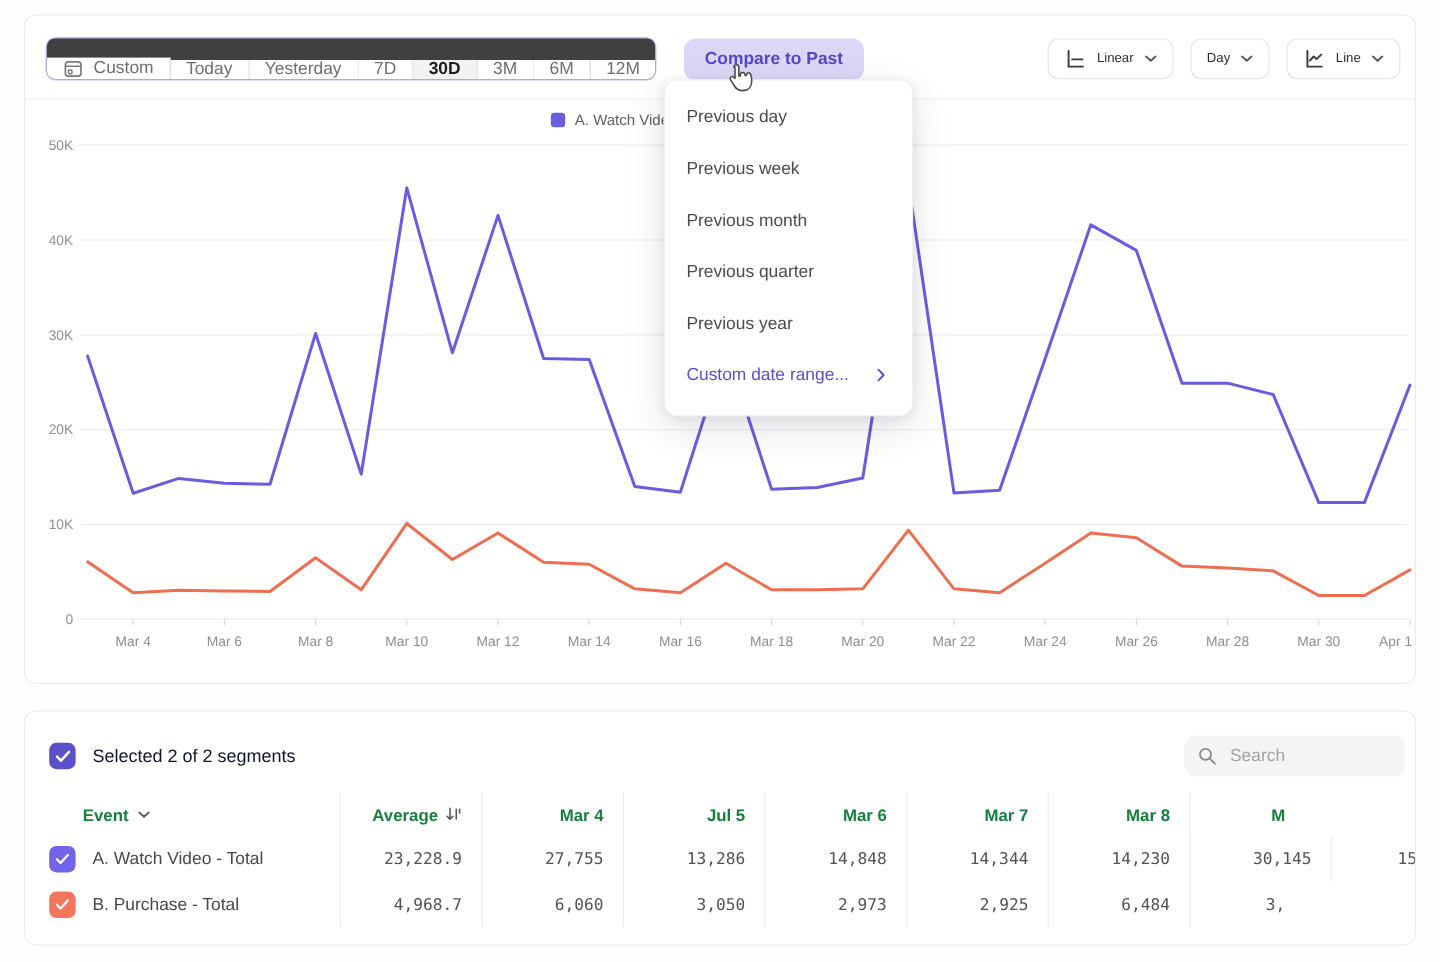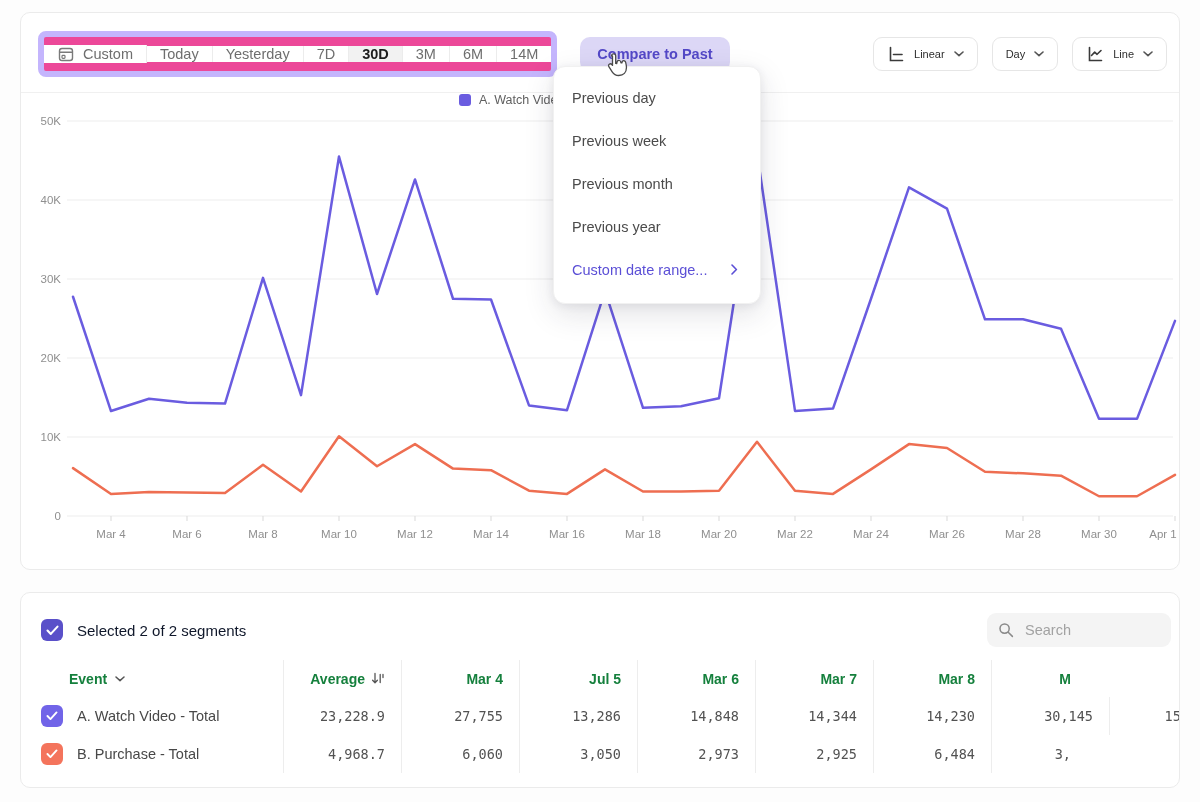--- a/index.html
+++ b/index.html
@@ -7,21 +7,21 @@
     width:1200px;height:802px;position:relative;overflow:hidden;
     background:#fdfdfd;font-family:"Liberation Sans",sans-serif;
     -webkit-font-smoothing:antialiased;
   }
   .card{position:absolute;background:#fff;border:1px solid #ebebeb;border-radius:10px;box-sizing:border-box;}
   .chart-card{left:20px;top:12px;width:1160px;height:558px;}
   .table-card{left:20px;top:592px;width:1160px;height:196px;overflow:hidden;}
 
   
   .toolbar{position:relative;z-index:2;display:flex;align-items:center;padding:18px 12px 15px 17px;}
-  .segmented{display:flex;align-items:center;height:34px;border:6px solid #c4b5fd;border-radius:8px;overflow:hidden;background:#ec4899;}
+  .segmented{display:flex;align-items:flex-end;height:34px;border:1px solid #c4b5fd;border-radius:8px;overflow:hidden;background:#404040;}
   .seg{display:flex;align-items:center;gap:8px;padding:0 13px;font-size:14.5px;color:#6e6e6e;border-right:1px solid #ececec;cursor:pointer;white-space:nowrap;background:#fff;}
   .seg:last-child{border-right:none;}
   .seg.active{background:#f2f2f2;color:#1d1d1d;font-weight:700;}
   .compare-btn{margin-left:23px;height:35px;padding:0 17px;border:none;border-radius:10px;
     background:#dcd7f6;color:#5348c7;font-size:14.5px;font-family:inherit;font-weight:700;cursor:pointer;}
   .spacer{flex:1;}
   .ctrl-btn{display:flex;align-items:center;gap:9px;height:34px;padding:0 13px;margin-left:14px;
     border:1px solid #e6e6e6;border-radius:9px;background:#fff;font-size:11px;color:#2e2e2e;font-family:inherit;cursor:pointer;white-space:nowrap;}
   .divider{height:1px;background:#f0f0f0;}
 
@@ -91,21 +91,21 @@
         <div class="seg active">
           <span>30D</span>
         </div>
         <div class="seg">
           <span>3M</span>
         </div>
         <div class="seg">
           <span>6M</span>
         </div>
         <div class="seg">
-          <span>14M</span>
+          <span>12M</span>
         </div>
       </div>
 
     <button class="compare-btn">Compare to Past</button>
 
     <div class="spacer"></div>
 
     <button class="ctrl-btn">
       <span class="icon">
         <svg width="18" height="18" viewBox="0 0 18 18">
@@ -203,20 +203,21 @@
         <span class="legend-swatch" style="background: rgb(238, 110, 81);"></span>
         <span>B. Purchase - Total</span>
       </span>
     </div>
 </div>
 
 <div class="dropdown" id="menu">
     <div class="menu-item">Previous day</div>
     <div class="menu-item">Previous week</div>
     <div class="menu-item">Previous month</div>
+    <div class="menu-item">Previous quarter</div>
     <div class="menu-item">Previous year</div>
     <div class="menu-item custom">
       <span>Custom date range...</span>
       <span class="icon">
         <svg width="7" height="11" viewBox="0 0 7 11">
           <path d="M1 1l4.4 4.5L1 10" stroke="#5b4fd6" stroke-width="1.6" fill="none" stroke-linecap="round" stroke-linejoin="round"></path>
         </svg>
       </span>
     </div>
   </div>

